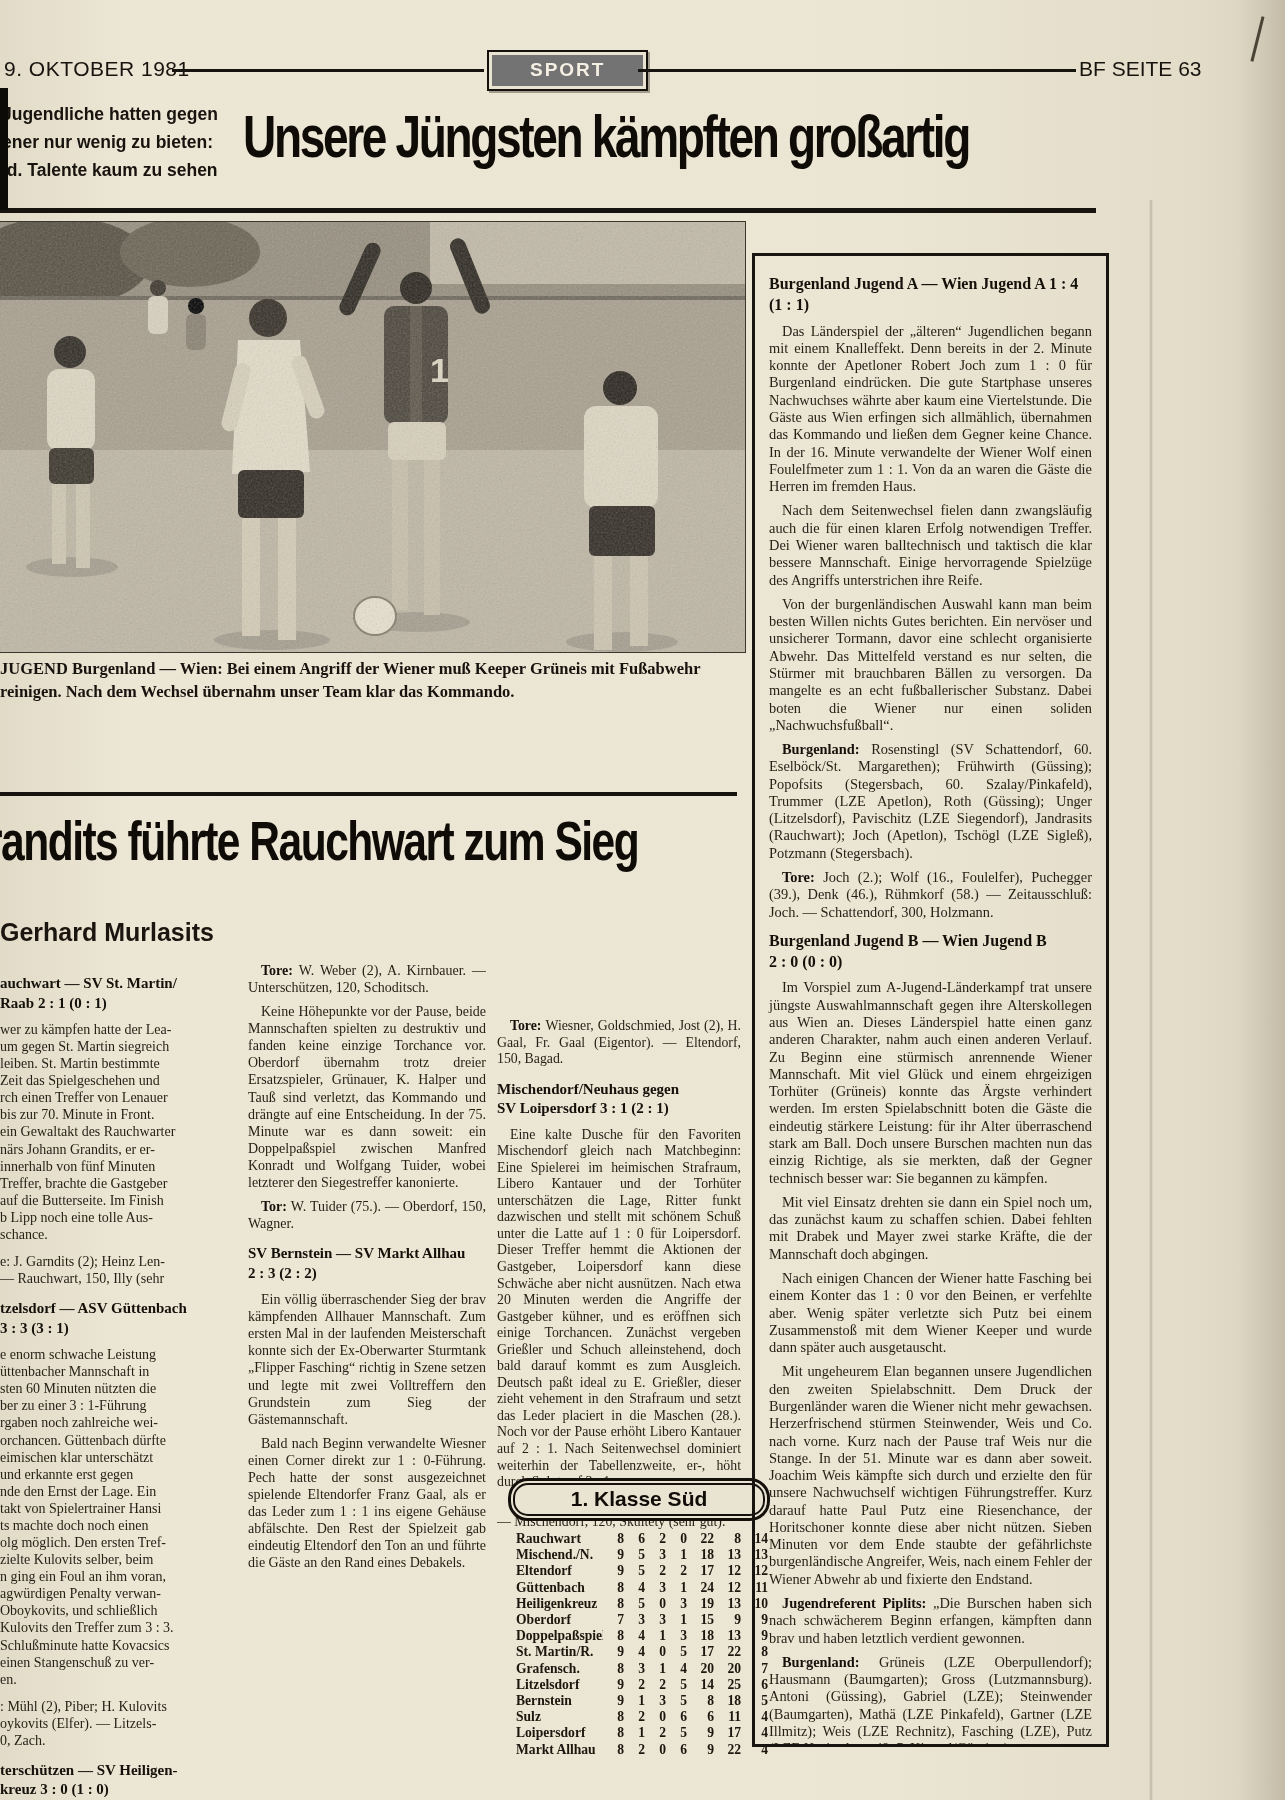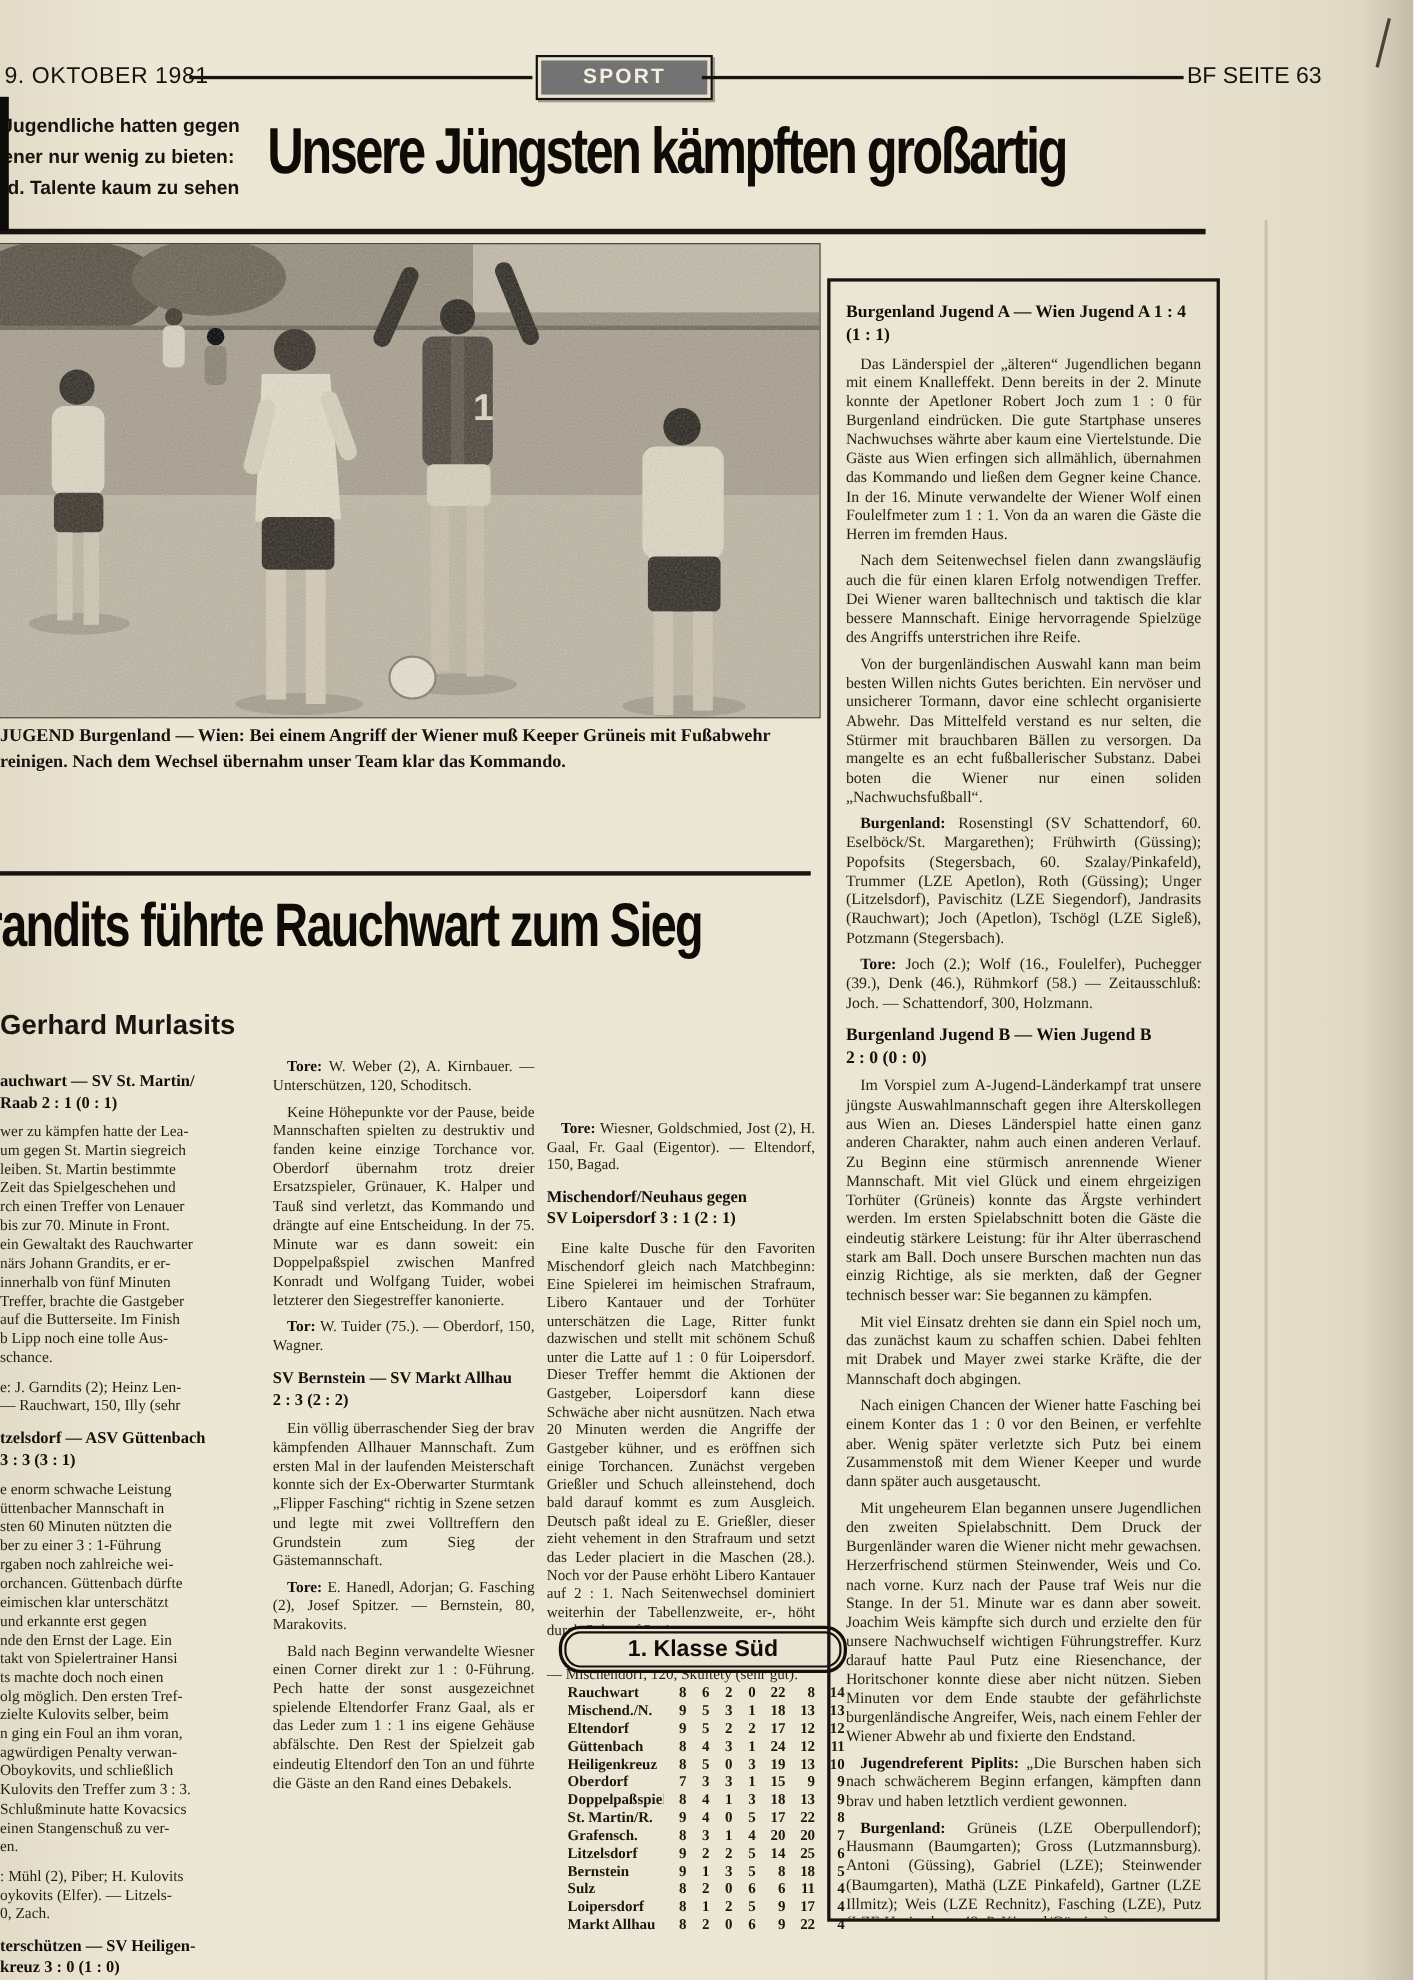--- a/index.html
+++ b/index.html
@@ -203,21 +203,20 @@
 kreuz 3 : 0 (1 : 0)</span></p>
     </div>
   <div class="abs colflow col2">
 
       <p class="blk tore"><b class="lead">Tore:</b><span class="txt">W. Weber (2), A. Kirnbauer. — Unterschützen, 120, Schoditsch.</span></p>
       <p class="blk p"><span class="txt">Keine Höhepunkte vor der Pause, beide Mannschaften spielten zu destruktiv und fanden keine einzige Torchance vor. Oberdorf übernahm trotz dreier Ersatzspieler, Grünauer, K. Halper und Tauß sind verletzt, das Kommando und drängte auf eine Entscheidung. In der 75. Minute war es dann soweit: ein Doppelpaßspiel zwischen Manfred Konradt und Wolfgang Tuider, wobei letzterer den Siegestreffer kanonierte.</span></p>
       <p class="blk tore"><b class="lead">Tor:</b><span class="txt">W. Tuider (75.). — Oberdorf, 150, Wagner.</span></p>
       <p class="blk head"><span class="txt">SV Bernstein — SV Markt Allhau
 2 : 3 (2 : 2)</span></p>
       <p class="blk p"><span class="txt">Ein völlig überraschender Sieg der brav kämpfenden Allhauer Mannschaft. Zum ersten Mal in der laufenden Meisterschaft konnte sich der Ex-Oberwarter Sturmtank „Flipper Fasching“ richtig in Szene setzen und legte mit zwei Volltreffern den Grundstein zum Sieg der Gästemannschaft.</span></p>
-      <p class="blk tore"><b class="lead">Tore:</b><span class="txt">E. Hanedl, Adorjan; G. Fasching (2), Josef Spitzer. — Bernstein, 80, Marakovits.</span></p>
       <p class="blk p"><span class="txt">Bald nach Beginn verwandelte Wiesner einen Corner direkt zur 1 : 0-Führung. Pech hatte der sonst ausgezeichnet spielende Eltendorfer Franz Gaal, als er das Leder zum 1 : 1 ins eigene Gehäuse abfälschte. Den Rest der Spielzeit gab eindeutig Eltendorf den Ton an und führte die Gäste an den Rand eines Debakels.</span></p>
     </div>
   <div class="abs colflow col3">
 
   <p class="blk tore"><b class="lead">Tore:</b><span class="txt">Wiesner, Goldschmied, Jost (2), H. Gaal, Fr. Gaal (Eigentor). — Eltendorf, 150, Bagad.</span></p>
       <p class="blk head"><span class="txt">Mischendorf/Neuhaus gegen
 SV Loipersdorf 3 : 1 (2 : 1)</span></p>
       <p class="blk p"><span class="txt">Eine kalte Dusche für den Favoriten Mischendorf gleich nach Matchbeginn: Eine Spielerei im heimischen Strafraum, Libero Kantauer und der Torhüter unterschätzen die Lage, Ritter funkt dazwischen und stellt mit schönem Schuß unter die Latte auf 1 : 0 für Loipersdorf. Dieser Treffer hemmt die Aktionen der Gastgeber, Loipersdorf kann diese Schwäche aber nicht ausnützen. Nach etwa 20 Minuten werden die Angriffe der Gastgeber kühner, und es eröffnen sich einige Torchancen. Zunächst vergeben Grießler und Schuch alleinstehend, doch bald darauf kommt es zum Ausgleich. Deutsch paßt ideal zu E. Grießler, dieser zieht vehement in den Strafraum und setzt das Leder placiert in die Maschen (28.). Noch vor der Pause erhöht Libero Kantauer auf 2 : 1. Nach Seitenwechsel dominiert weiterhin der Tabellenzweite, er-, höht durch Solyt auf 3 : 1</span></p>
       <p class="blk tore"><b class="lead">Tore:</b><span class="txt">E. Grießler, Kantauer, Solyt; Ritter. — Mischendorf, 120, Skultety (sehr gut).</span></p>
     </div>

